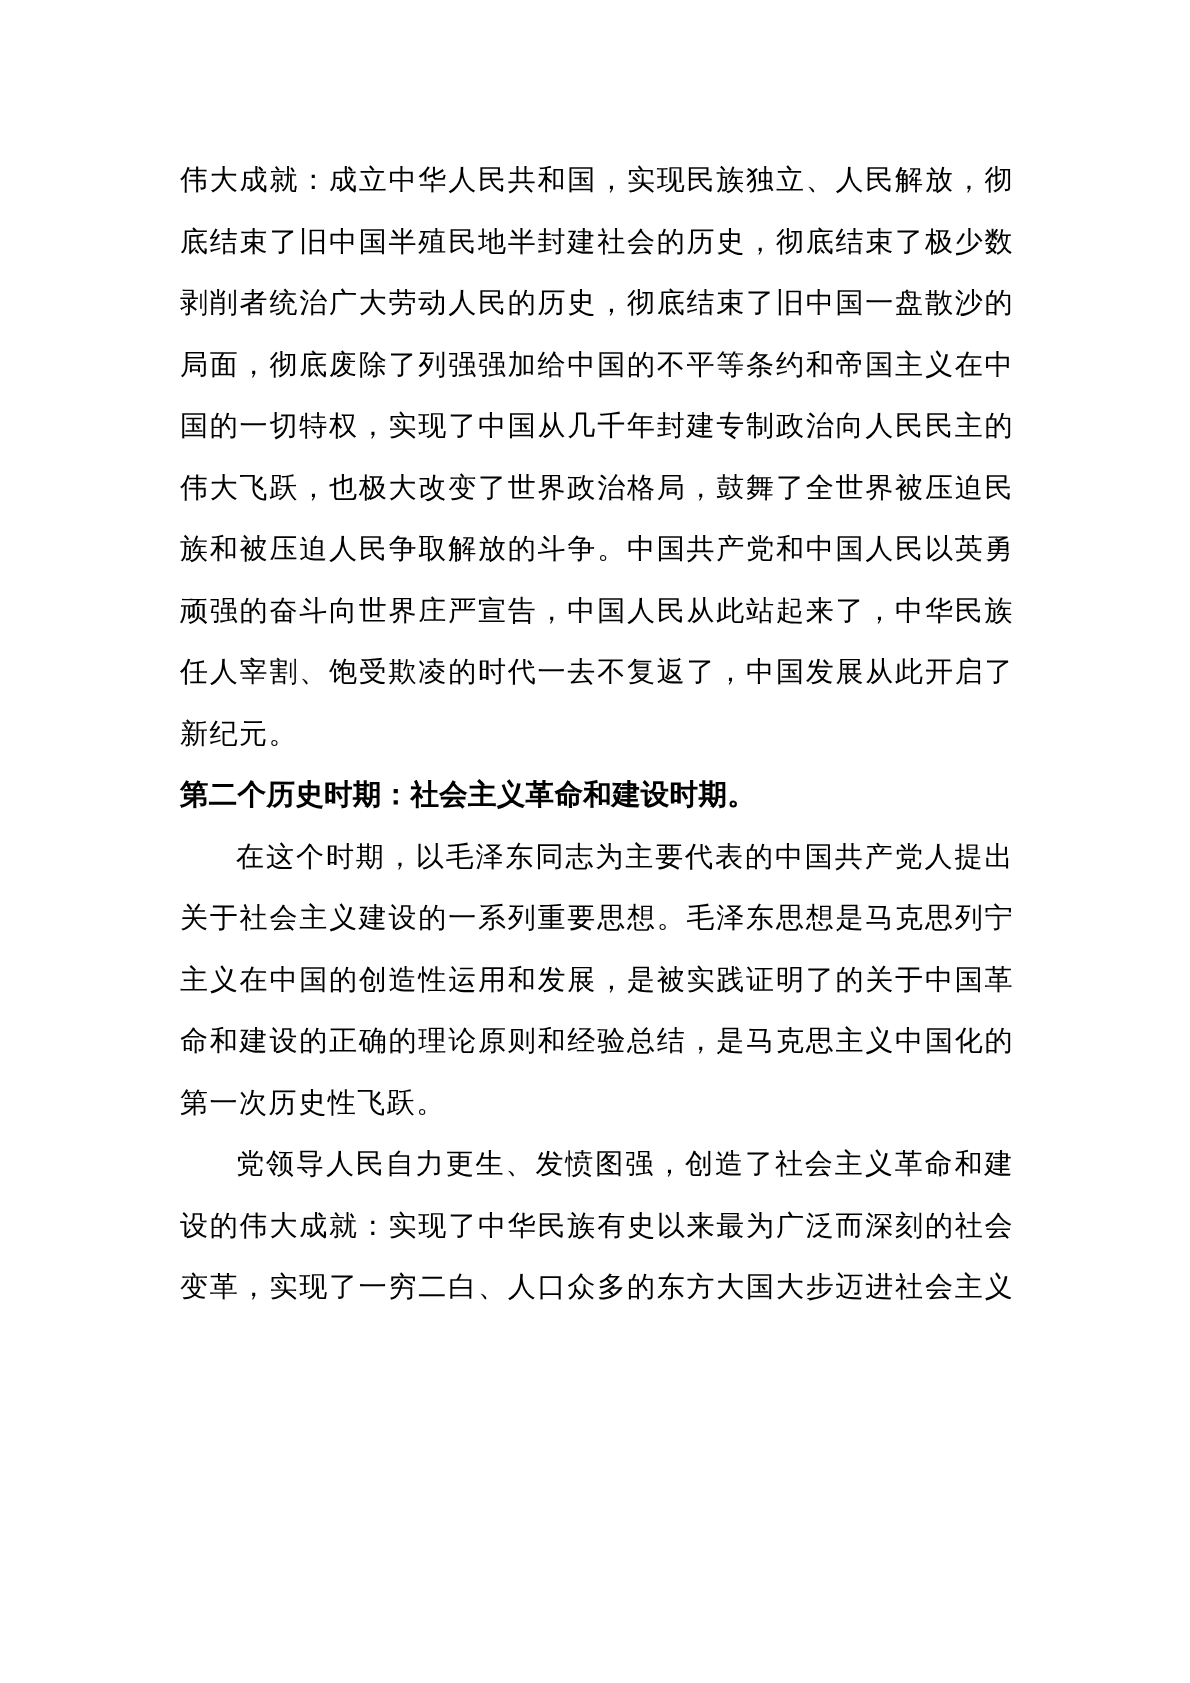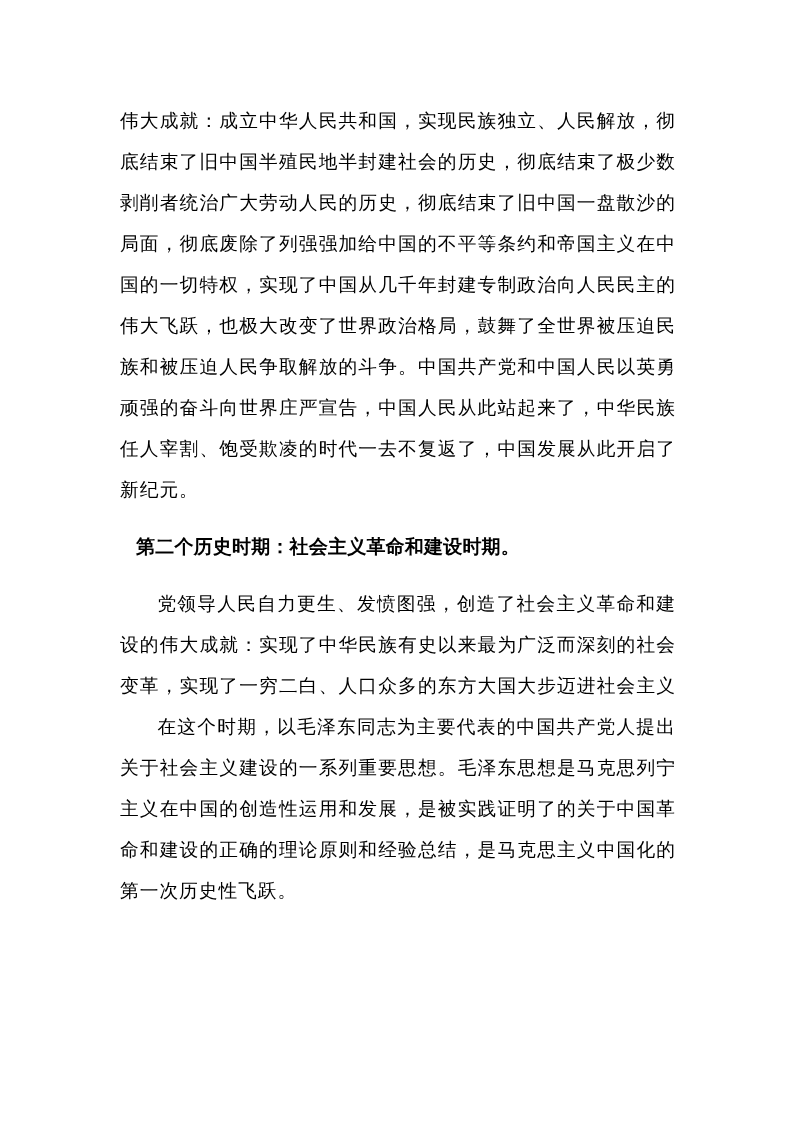--- a/index.html
+++ b/index.html
@@ -26,21 +26,21 @@
     margin: 0;
     font-size: 18.7px;
     line-height: 41px;
     letter-spacing: 1px;
     text-align: justify;
     text-justify: inter-character;
     word-break: break-all;
     overflow-wrap: anywhere;
   }
   p.heading {
-    margin: 16px;
+    margin: 0;
     font-size: 19px;
     font-weight: 700;
     line-height: 41px;
     letter-spacing: 0.2px;
     text-align: left;
     font-family: "DejaVu Sans", "Liberation Sans", sans-serif;
     word-break: break-all;
   }
   .indent {
     text-indent: 2em;
@@ -49,16 +49,16 @@
     text-align-last: justify;
   }
 </style>
 </head>
 <body>
 
 <div class="page">
   <div class="content">
     <p class="body">伟大成就：成立中华人民共和国，实现民族独立、人民解放，彻底结束了旧中国半殖民地半封建社会的历史，彻底结束了极少数剥削者统治广大劳动人民的历史，彻底结束了旧中国一盘散沙的局面，彻底废除了列强强加给中国的不平等条约和帝国主义在中国的一切特权，实现了中国从几千年封建专制政治向人民民主的伟大飞跃，也极大改变了世界政治格局，鼓舞了全世界被压迫民族和被压迫人民争取解放的斗争。中国共产党和中国人民以英勇顽强的奋斗向世界庄严宣告，中国人民从此站起来了，中华民族任人宰割、饱受欺凌的时代一去不复返了，中国发展从此开启了新纪元。</p>
     <p class="heading">第二个历史时期：社会主义革命和建设时期。</p>
+    <p class="body indent">在这个时期，以毛泽东同志为主要代表的中国共产党人提出关于社会主义建设的一系列重要思想。毛泽东思想是马克思列宁主义在中国的创造性运用和发展，是被实践证明了的关于中国革命和建设的正确的理论原则和经验总结，是马克思主义中国化的第一次历史性飞跃。</p>
     <p class="body indent continues">党领导人民自力更生、发愤图强，创造了社会主义革命和建设的伟大成就：实现了中华民族有史以来最为广泛而深刻的社会变革，实现了一穷二白、人口众多的东方大国大步迈进社会主义</p>
-    <p class="body indent">在这个时期，以毛泽东同志为主要代表的中国共产党人提出关于社会主义建设的一系列重要思想。毛泽东思想是马克思列宁主义在中国的创造性运用和发展，是被实践证明了的关于中国革命和建设的正确的理论原则和经验总结，是马克思主义中国化的第一次历史性飞跃。</p>
   </div>
 </div>
 
 </body></html>

